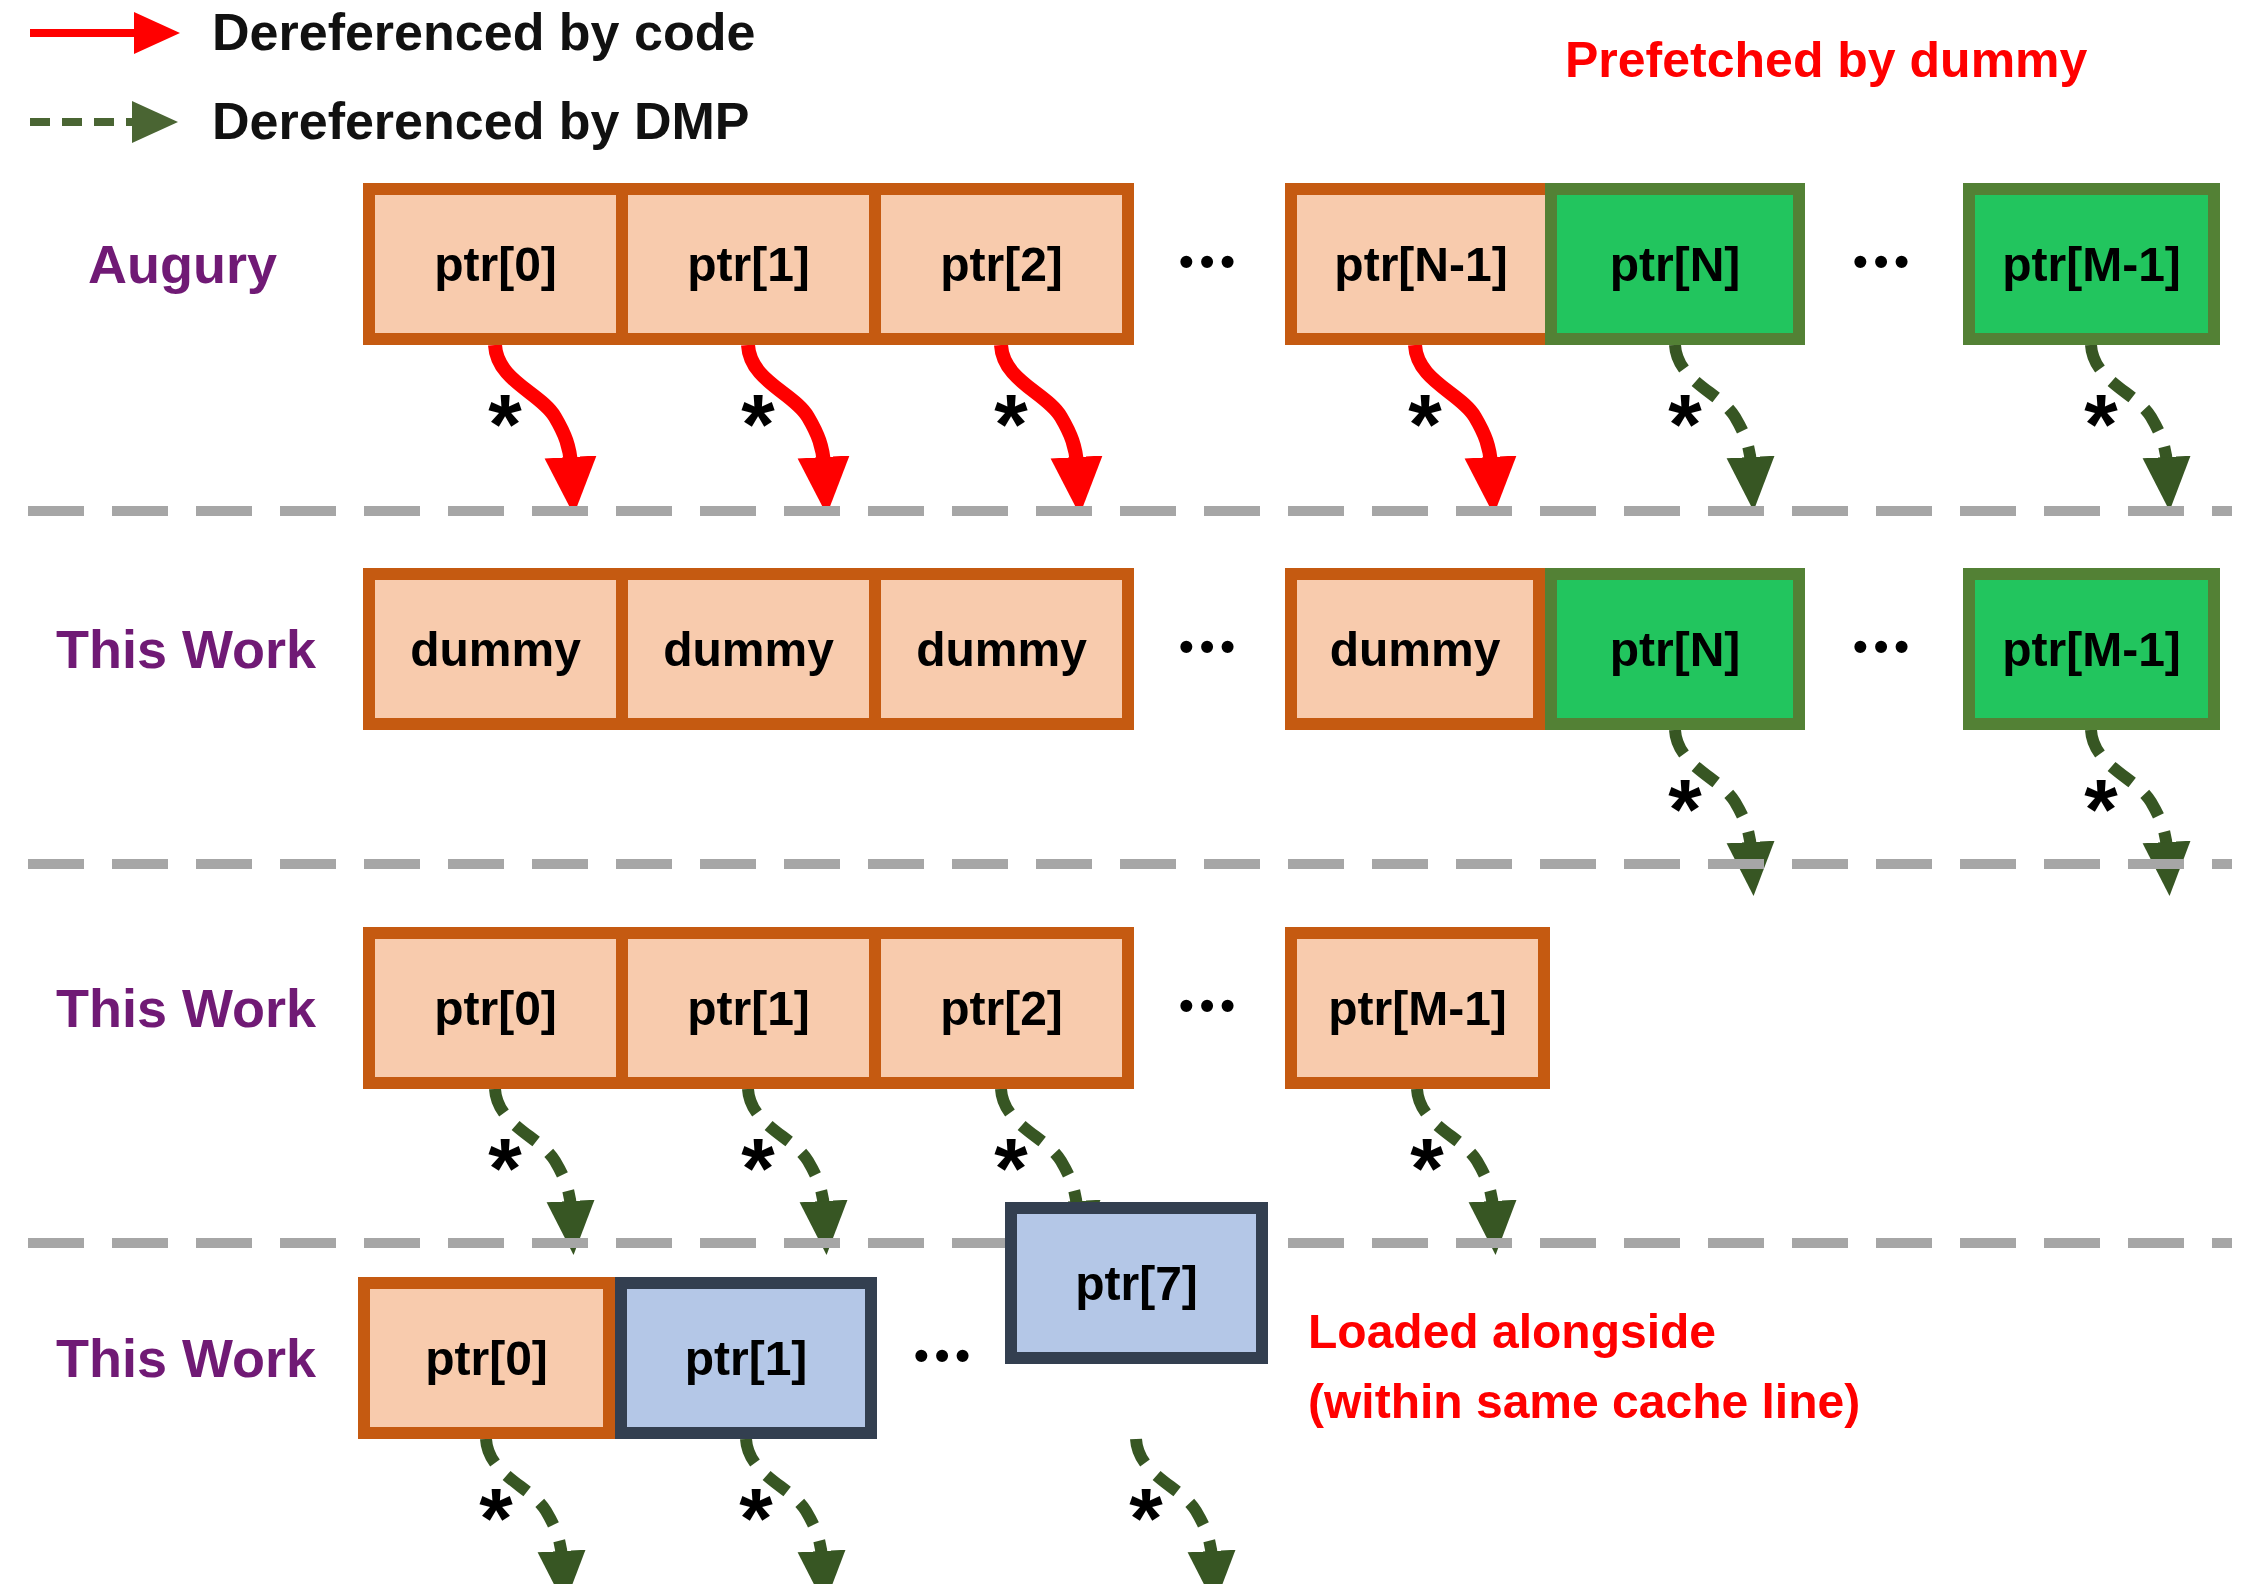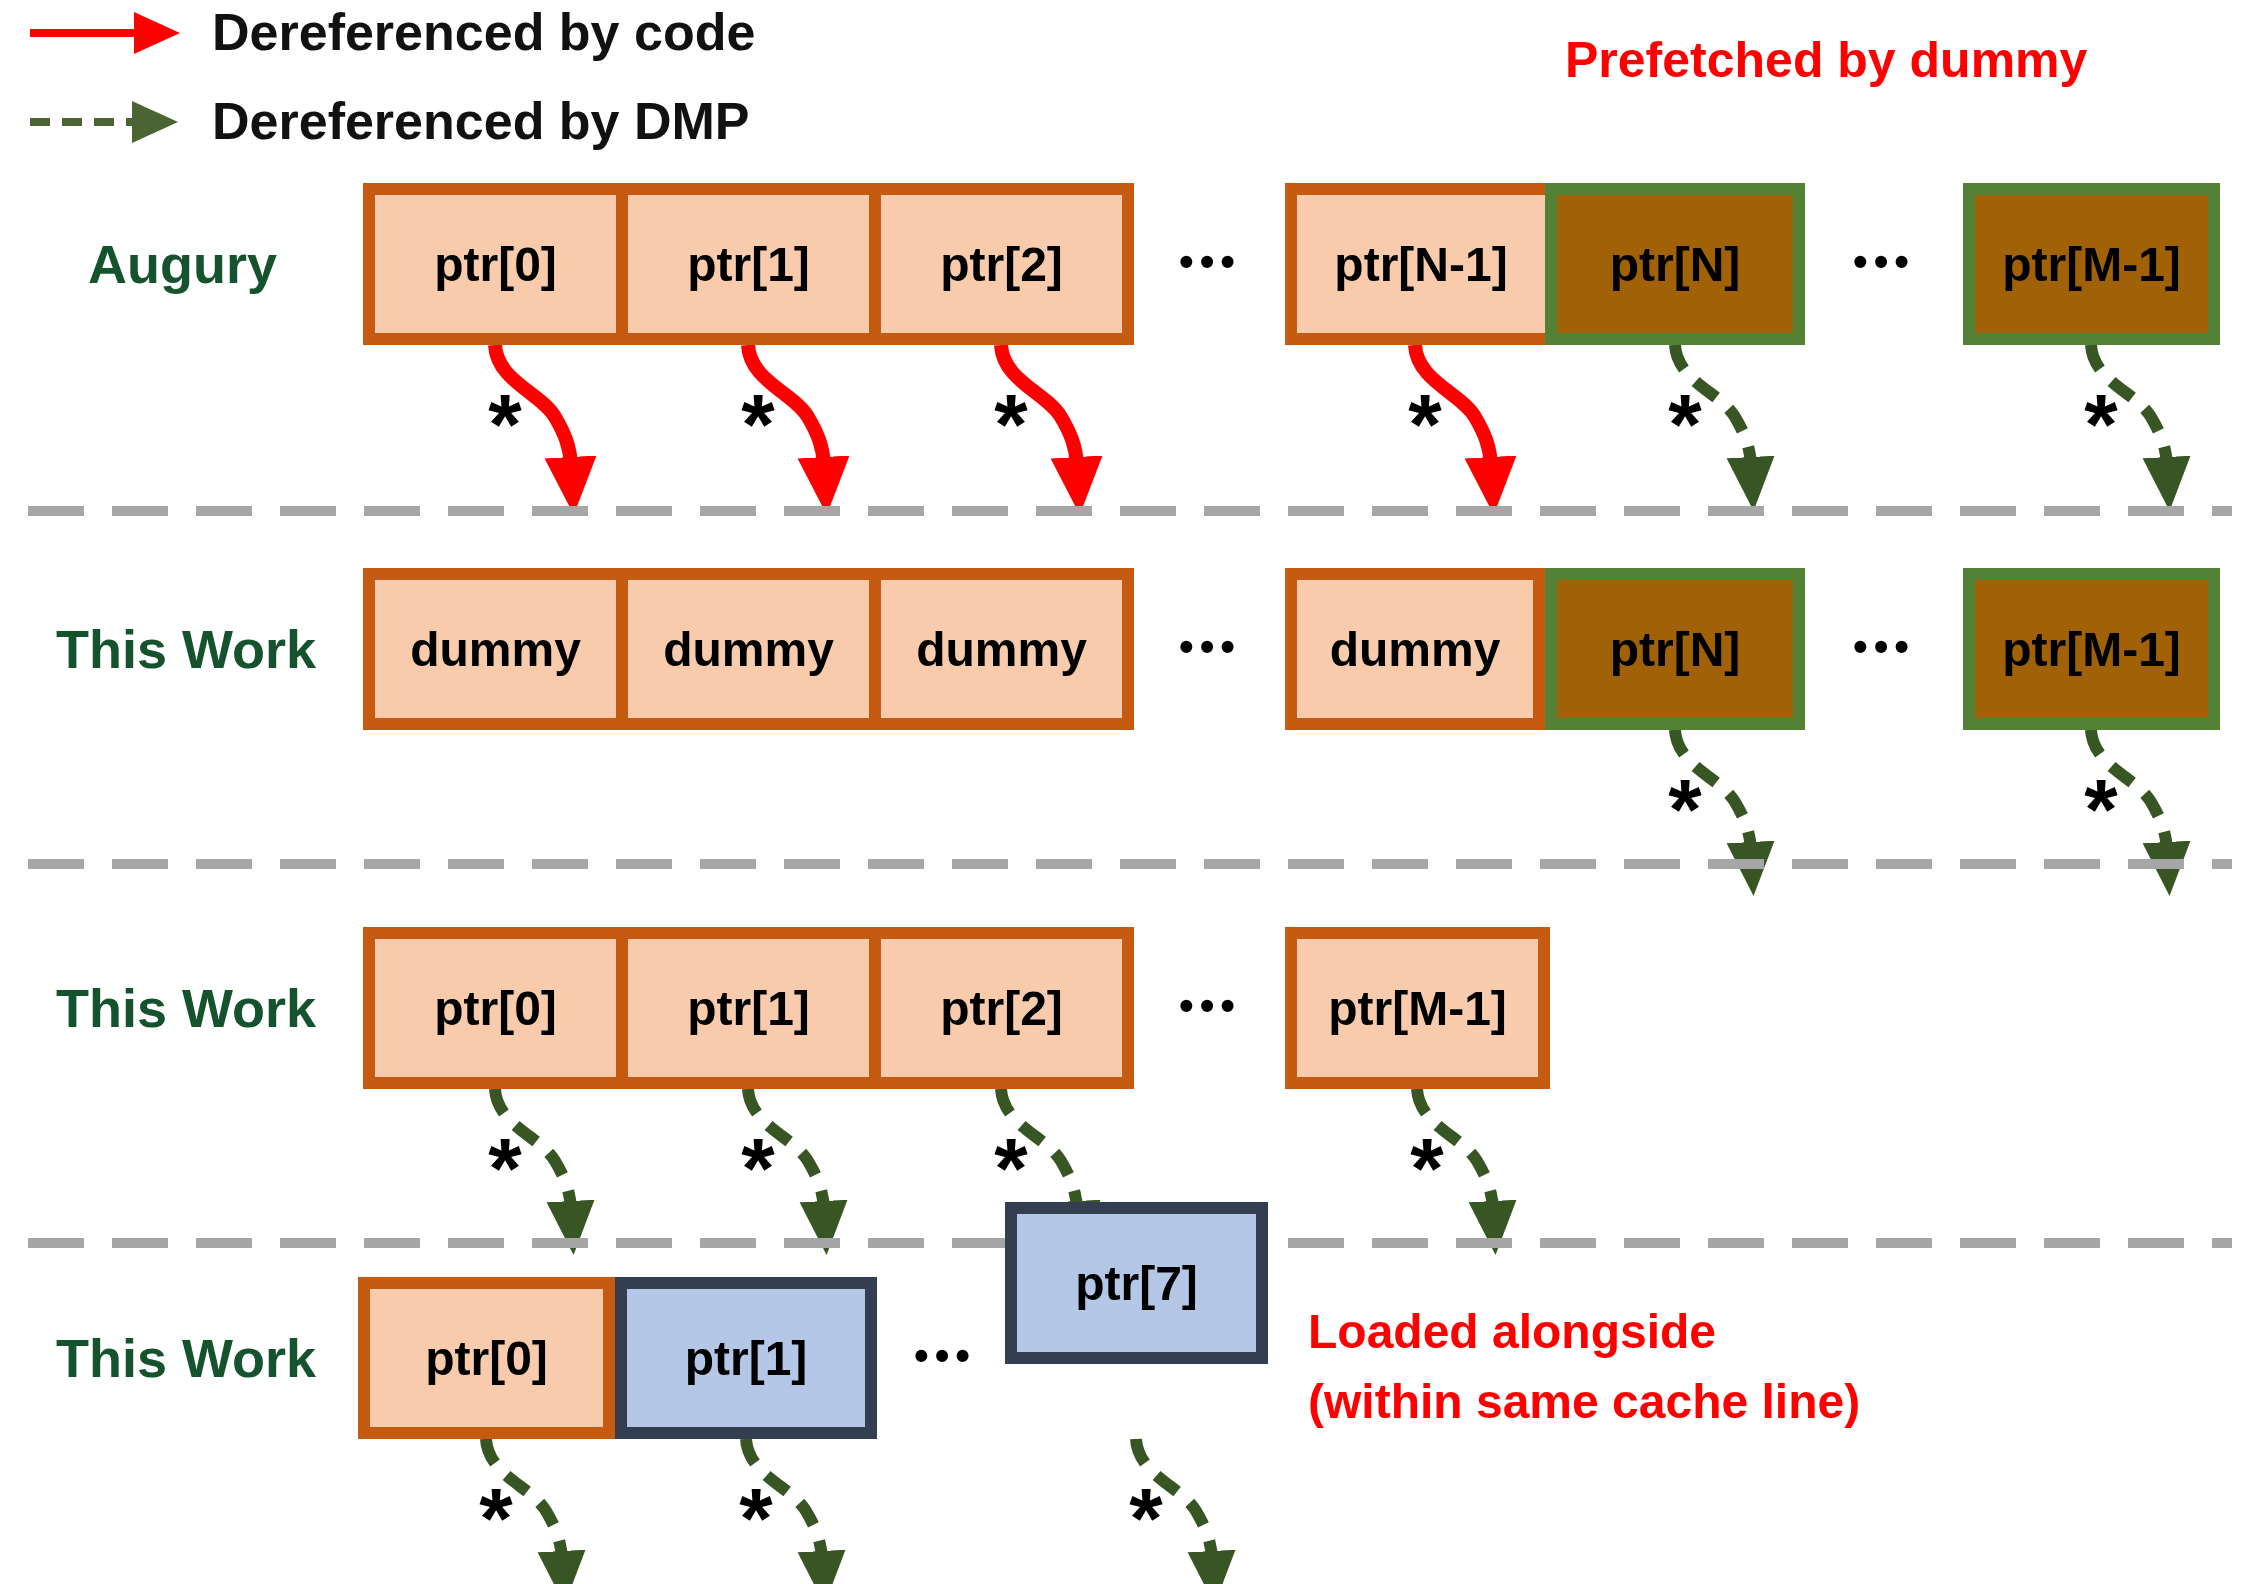--- a/index.html
+++ b/index.html
@@ -13,35 +13,35 @@
   .curve.green{stroke:#375623;stroke-width:12px;stroke-dasharray:26 17;}
   .legendtext{
     position:absolute;left:212px;transform:translateY(-52%);
     font-size:52px;font-weight:bold;color:#111;white-space:nowrap;
   }
   .note{position:absolute;color:#FF0000;font-weight:bold;white-space:nowrap;}
   .note.prefetch{left:1565px;top:25px;font-size:50px;line-height:70px;}
   .note.loaded{left:1308px;top:1297px;font-size:48px;line-height:70px;}
   .rowlabel{
     position:absolute;transform:translateY(-50%);
-    font-size:54px;font-weight:bold;color:#14532d;white-space:nowrap;
+    font-size:54px;font-weight:bold;color:#701a75;white-space:nowrap;
   }
   .grp{
     position:absolute;display:flex;gap:12px;height:162px;
     background:#C55A11;padding:12px;box-sizing:border-box;
   }
   .grp .cell{
     flex:1;background:#F8CBAD;display:flex;align-items:center;justify-content:center;
     font-size:48px;font-weight:bold;color:#000;
   }
   .box{
     position:absolute;height:162px;box-sizing:border-box;border:12px solid #C55A11;background:#F8CBAD;
     display:flex;align-items:center;justify-content:center;font-size:48px;font-weight:bold;color:#000;
   }
-  .box.green{border-color:#538135;background:#a16207;}
+  .box.green{border-color:#538135;background:#22c55e;}
   .box.blue{border-color:#333F50;background:#B4C7E7;}
   .dots{
     position:absolute;transform:translate(-50%,-54%);
     font-size:42px;font-weight:bold;letter-spacing:6px;color:#000;white-space:nowrap;
   }
   .divider{
     position:absolute;left:28px;width:2204px;height:10px;
     background:repeating-linear-gradient(90deg,#A6A6A6 0 56px,transparent 56px 84px);
   }
   .ast{

